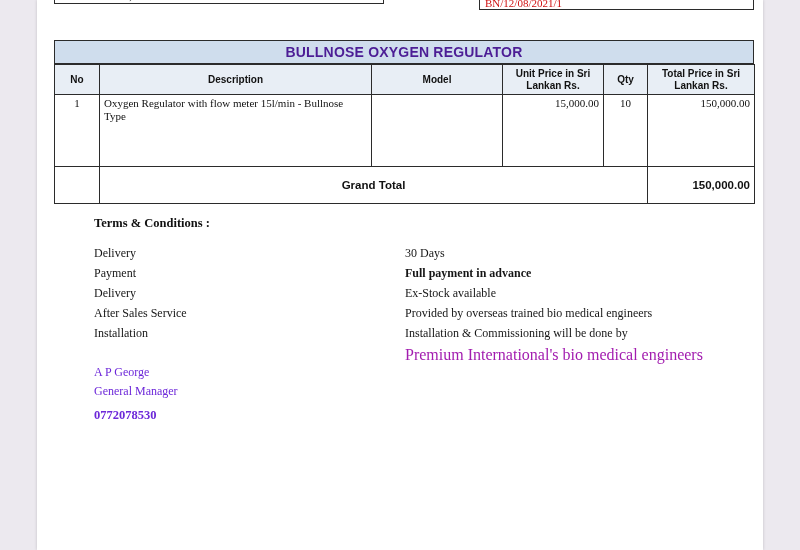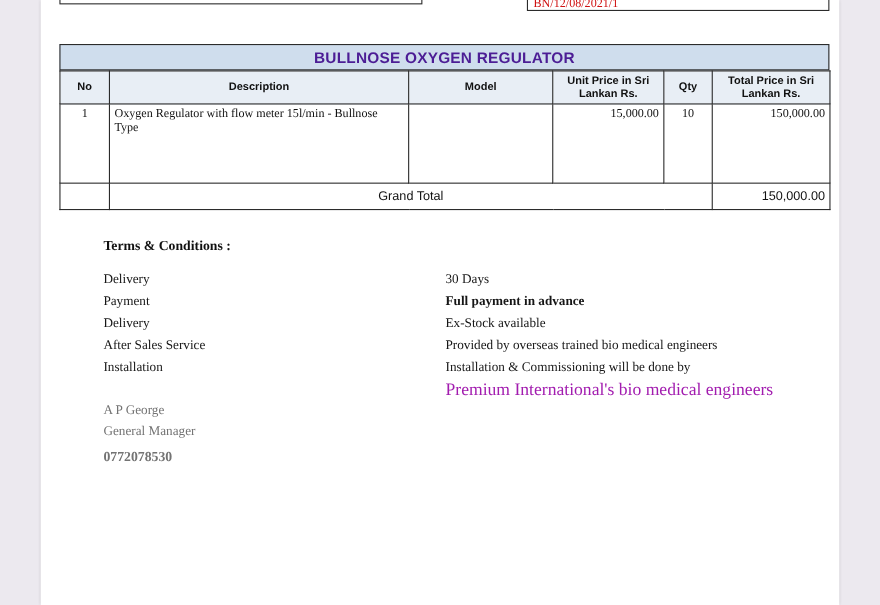--- a/index.html
+++ b/index.html
@@ -112,24 +112,24 @@
     height: 30px;
   }
   td.c-no { text-align: center; vertical-align: middle; font-size: 11.5px; }
   td.c-desc { font-size: 11.5px; line-height: 13px; }
   td.c-model { }
   td.c-price { text-align: right; padding-right: 5px; font-size: 11.5px; }
   td.c-qty { text-align: center; font-size: 11.5px; }
   td.c-total { text-align: right; padding-right: 6px; font-size: 11.5px; }
   tr.item-row td { height: 72px; }
   tr.grand td {
-    height: 24px;
+    height: 37px;
     vertical-align: middle;
     font-family: "Liberation Sans", sans-serif;
-    font-weight: normal;
+    font-weight: bold;
     font-size: 11.5px;
   }
   td.grand-label { text-align: center; }
   td.grand-val { text-align: right; padding-right: 6px; }
 
   
   .terms-title {
     position: absolute;
     left: 57px;
     top: 216px;
@@ -168,21 +168,21 @@
     top: 20px;
     white-space: nowrap;
     font-size: 16px;
     color: #a21caf;
   }
   .signoff {
     position: absolute;
     left: 57px;
     top: 363px;
     font-size: 12px;
-    color: #737373;
+    color: #6d28d9;
     line-height: 19px;
   }
   .signoff .phone {
     font-weight: bold;
     display: block;
     margin-top: 5px;
     font-size: 12.5px;
   }
 </style>
 </head>

